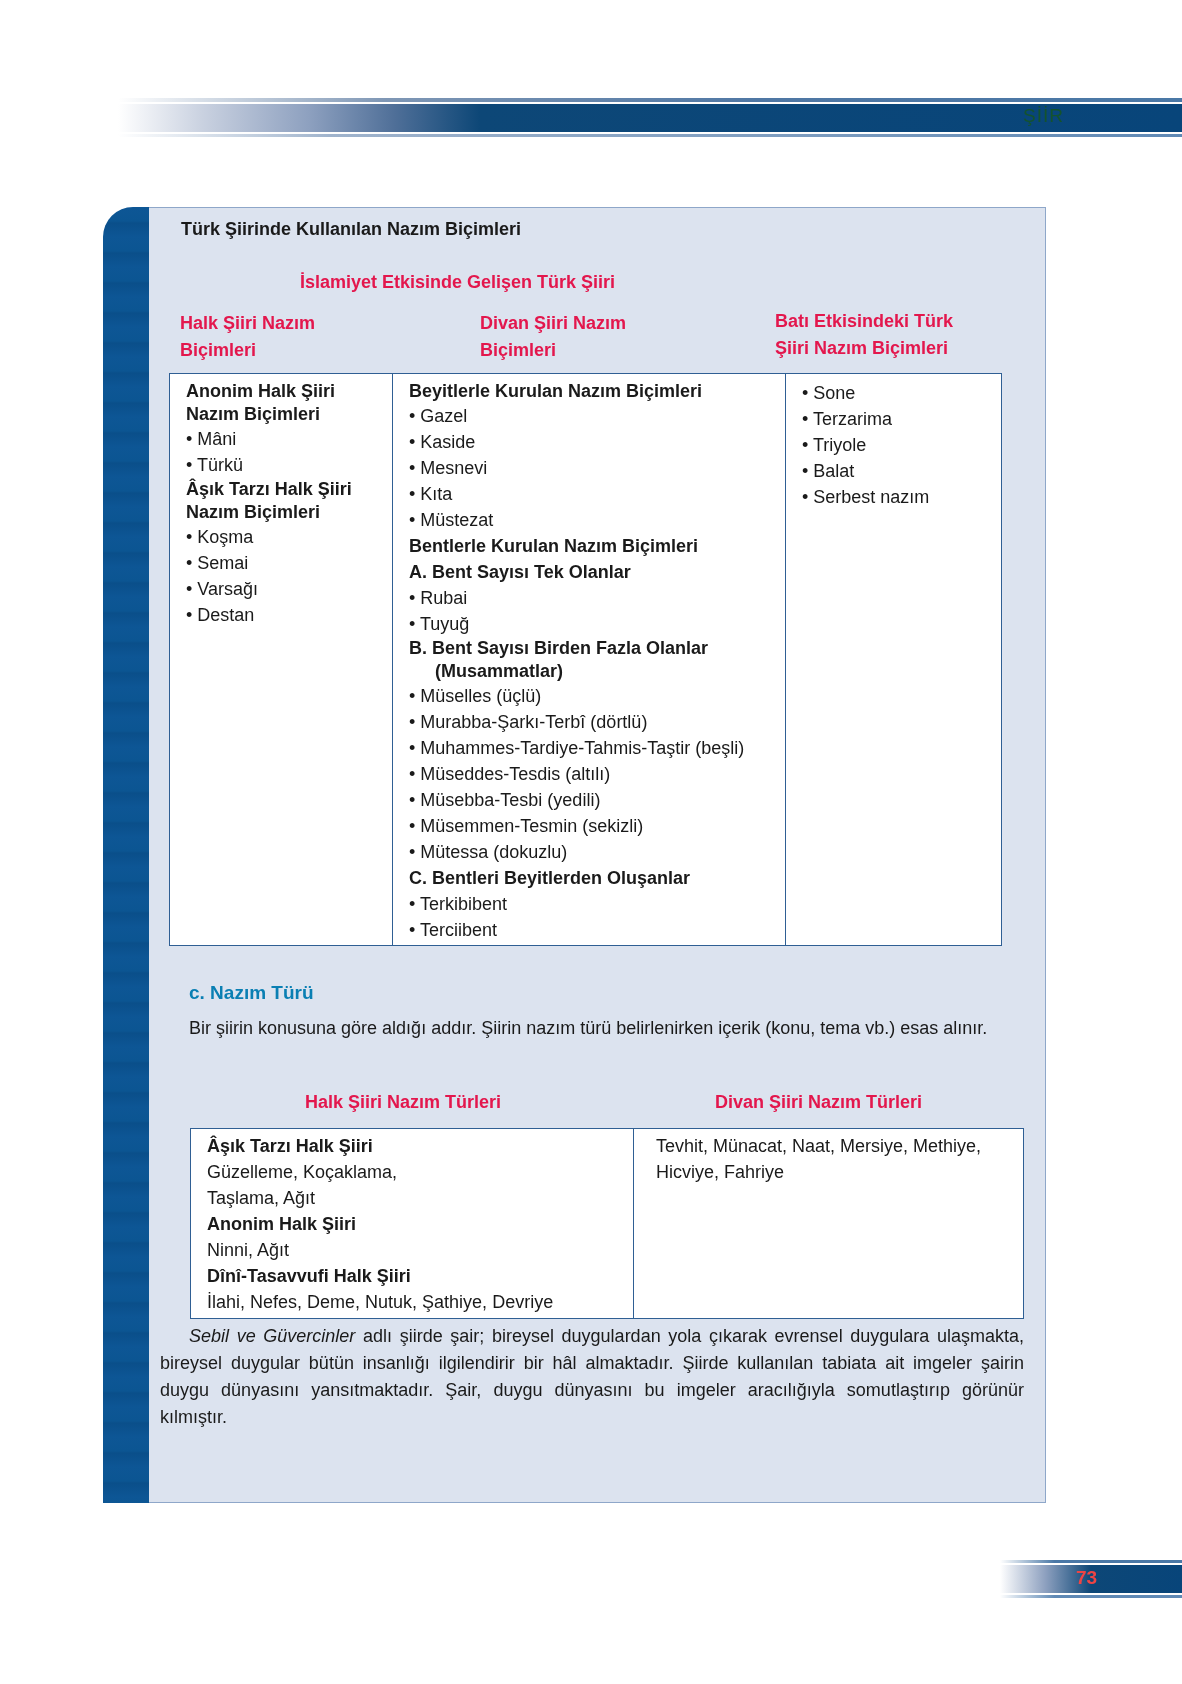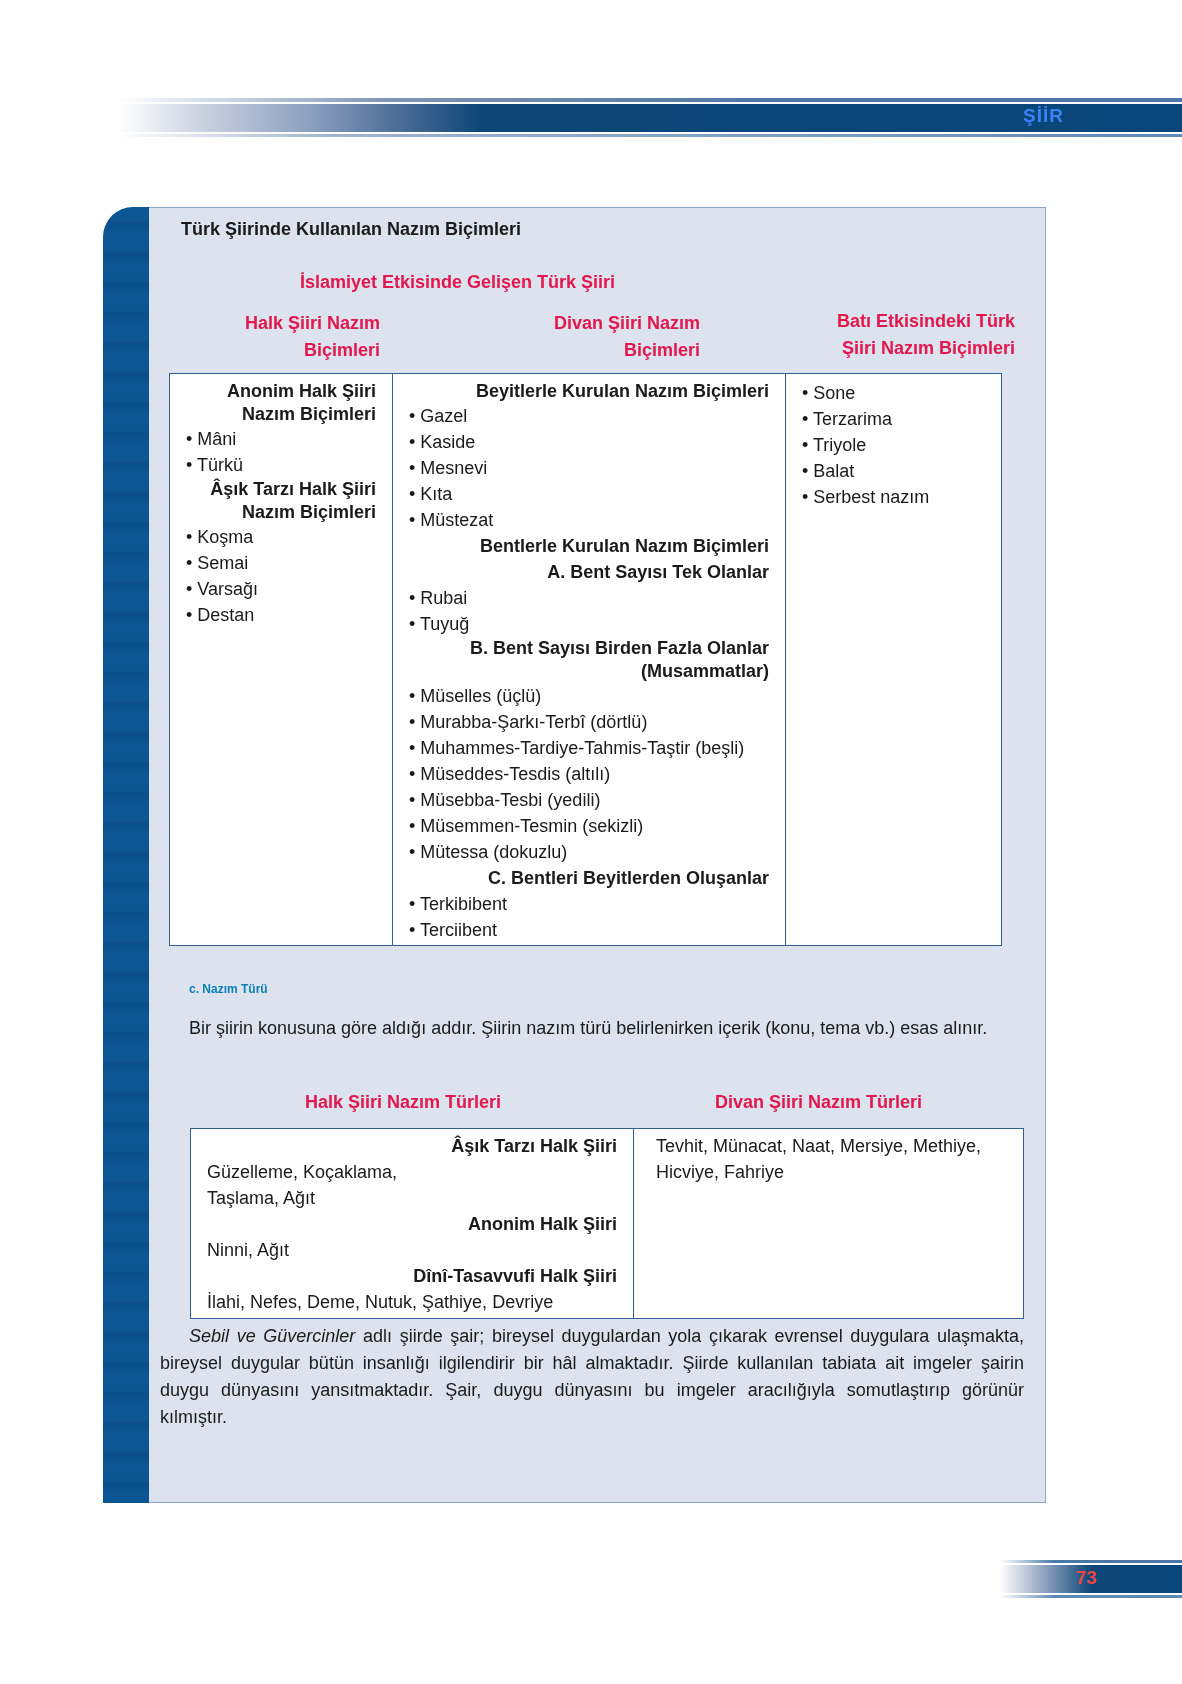--- a/index.html
+++ b/index.html
@@ -7,45 +7,45 @@
          font-family:"DejaVu Sans", sans-serif; color:#1a1a1a; }
 
   
   .hdr { position:absolute; left:118px; top:98px; width:1064px; height:40px; }
   .hdr .line-top { position:absolute; left:0; top:0; right:0; height:4px;
       background:linear-gradient(90deg, rgba(255,255,255,0) 0%, #7f97b5 25%, #4f77a4 60%, #4a78a6 100%); }
   .hdr .band { position:absolute; left:0; top:6px; right:0; height:28px;
       background:linear-gradient(90deg, #ffffff 0%, #c9d1e0 8%, #8da0bf 18%, #4f6f98 26%, #0d4777 34%, #08457a 100%); }
   .hdr .line-bot { position:absolute; left:0; top:36px; right:0; height:3px;
       background:linear-gradient(90deg, rgba(255,255,255,0) 0%, #9fb3cc 20%, #5f89b5 100%); }
-  .hdr .title { position:absolute; right:118px; top:7px; color:#3b82f6; font-weight:bold; font-size:19px;
+  .hdr .title { position:absolute; right:118px; top:7px; color:#14532d; font-weight:normal; font-size:19px;
       font-family:"Liberation Sans", sans-serif; letter-spacing:1px; }
 
   
   .box { position:absolute; left:103px; top:207px; width:943px; height:1296px; }
   .box .side { position:absolute; left:0; top:0; width:46px; height:100%;
       background:repeating-linear-gradient(180deg, #0d5695 0px, #0b5592 14px, #0a4f8a 16px, #0d5695 30px);
       border-top-left-radius:30px; }
   .box .panel { position:absolute; left:46px; top:0; right:0; bottom:0; background:#dce3ef;
       border:1px solid #8ea7c9; border-left:none; }
 
   .t { position:absolute; white-space:nowrap; font-family:"Liberation Sans", sans-serif; }
   .ttl { font-weight:bold; font-size:18px; color:#1a1a1a; }
-  .red { color:#e3174d; font-weight:bold; font-size:18px; text-align:right; }
-  .blue { color:#0a7fb3; font-weight:bold; font-size:12px; }
+  .red { color:#e3174d; font-weight:bold; font-size:18px; text-align:left; }
+  .blue { color:#0a7fb3; font-weight:bold; font-size:19px; }
 
   
   .tbl1 { position:absolute; left:169px; top:373px; width:833px; height:573px; background:#fff;
       border:1.5px solid #2f5f94; box-sizing:border-box; }
   .tbl1 .col { position:absolute; top:0; bottom:0; padding:6px 16px; box-sizing:border-box; }
   .tbl1 .c1 { left:0; width:223px; border-right:1.5px solid #2f5f94; }
   .tbl1 .c2 { left:223px; width:393px; border-right:1.5px solid #2f5f94; }
   .tbl1 .c3 { left:616px; right:0; }
   .ln { font-family:"Liberation Sans", sans-serif; font-size:18px; line-height:26px; white-space:nowrap; color:#1a1a1a; }
-  .ln.b { font-weight:bold; line-height:23px;text-align:right; }
+  .ln.b { font-weight:bold; line-height:23px; }
   .ln.ind { padding-left:26px; }
 
   
   .tbl2 { position:absolute; left:190px; top:1128px; width:834px; height:191px; background:#fff;
       border:1.5px solid #2f5f94; box-sizing:border-box; }
   .tbl2 .col { position:absolute; top:0; bottom:0; padding:4px 16px; box-sizing:border-box; }
   .tbl2 .c1 { left:0; width:443px; border-right:1.5px solid #2f5f94; }
   .tbl2 .c2 { left:443px; right:0; padding-left:22px; }
 
   .para { position:absolute; font-family:"Liberation Sans", sans-serif; font-size:18px; line-height:28px;

